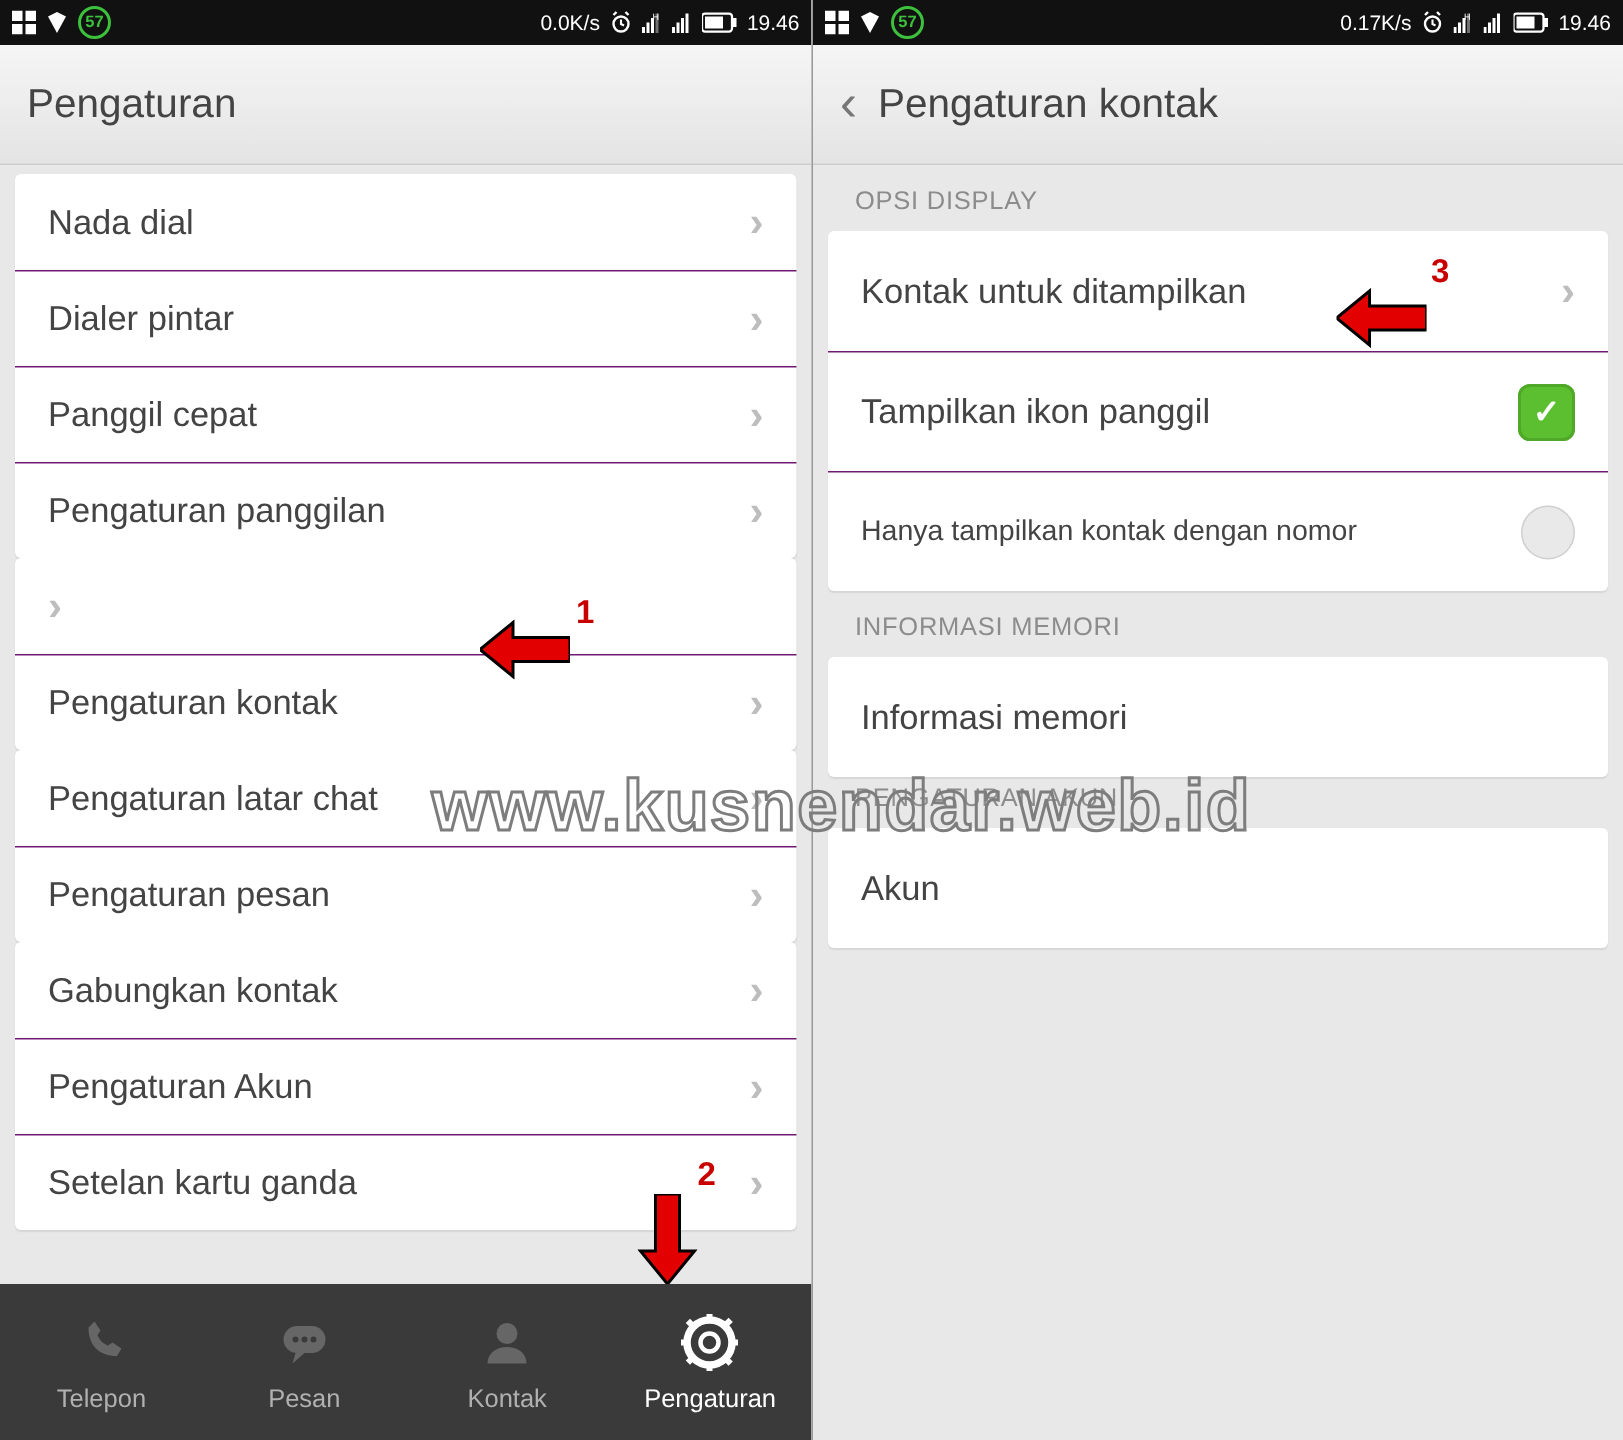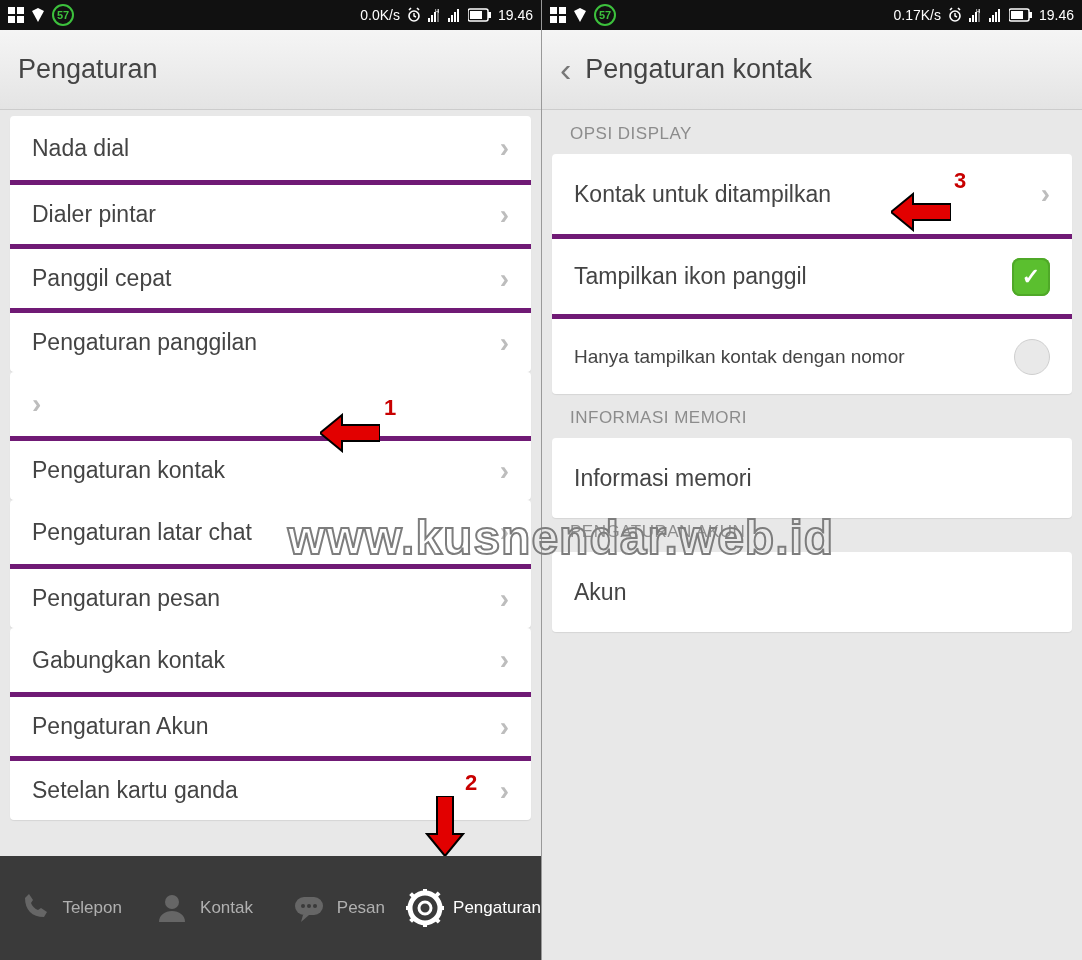--- a/index.html
+++ b/index.html
@@ -67,21 +67,21 @@
     border-radius: 4px;
     margin-bottom: 0;
     box-shadow: 0 1px 1px rgba(0,0,0,.08);
   }
   .row {
     display:flex;
     align-items:center;
     justify-content:space-between;
     padding: 0 22px;
     height: 64px;
-    border-top: 5px solid #701a75;
+    border-top: 1px solid #701a75;
     cursor:pointer;
   }
   .row:first-child { border-top: none; }
   .row-label { font-size: 23px; color:#444; }
   .chevron { font-size: 28px; color:#bdbdbd; font-weight:bold; }
 
   .section-header {
     font-size: 17px;
     color:#8c8c8c;
     letter-spacing: .5px;
@@ -106,21 +106,21 @@
   
   .bottom-nav {
     background:#3a3a3a;
     color:#b0b0b0;
     height:104px;
     display:flex;
   }
   .nav-item {
     flex:1;
     display:flex;
-    flex-direction:row;
+    flex-direction:column;
     align-items:center;
     justify-content:center;
     gap:6px;
     font-size:17px;
     cursor:pointer;
   }
   .nav-item.active { color:#fff; }
   .nav-icon { width:44px; height:44px; display:flex; align-items:center; justify-content:center; }
 
   
@@ -268,37 +268,37 @@
       <span class="nav-icon">
         <svg width="40" height="40" viewBox="0 0 40 40">
             <path d="M11 10c0 12 7 19 19 19l3-5-6-4-3 2c-3-1-6-4-7-7l2-3-4-6z" fill="#666"></path>
           </svg>
       </span>
       <span>Telepon</span>
     </div>
     <div class="nav-item">
       <span class="nav-icon">
         <svg width="40" height="40" viewBox="0 0 40 40">
-            <circle cx="20" cy="14" r="7" fill="#666"></circle>
-            <path d="M7 34c0-7 6-11 13-11s13 4 13 11z" fill="#666"></path>
-          </svg>
-      </span>
-      <span>Kontak</span>
-    </div>
-    <div class="nav-item">
-      <span class="nav-icon">
-        <svg width="40" height="40" viewBox="0 0 40 40">
             <rect x="6" y="9" width="28" height="18" rx="9" fill="#666"></rect>
             <path d="M14 27l-2 7 8-7z" fill="#666"></path>
             <circle cx="14" cy="18" r="2" fill="#3a3a3a"></circle>
             <circle cx="20" cy="18" r="2" fill="#3a3a3a"></circle>
             <circle cx="26" cy="18" r="2" fill="#3a3a3a"></circle>
           </svg>
       </span>
       <span>Pesan</span>
+    </div>
+    <div class="nav-item">
+      <span class="nav-icon">
+        <svg width="40" height="40" viewBox="0 0 40 40">
+            <circle cx="20" cy="14" r="7" fill="#666"></circle>
+            <path d="M7 34c0-7 6-11 13-11s13 4 13 11z" fill="#666"></path>
+          </svg>
+      </span>
+      <span>Kontak</span>
     </div>
     <div class="nav-item active">
       <span class="nav-icon">
         <svg width="42" height="42" viewBox="0 0 42 42">
             <circle cx="21" cy="21" r="15" fill="none" stroke="#fff" stroke-width="5"></circle>
             <circle cx="21" cy="21" r="6" fill="#3a3a3a" stroke="#fff" stroke-width="3"></circle>
             <g fill="#fff">
               <rect x="19" y="2" width="4" height="6"></rect>
               <rect x="19" y="34" width="4" height="6"></rect>
               <rect x="2" y="19" width="6" height="4"></rect>

